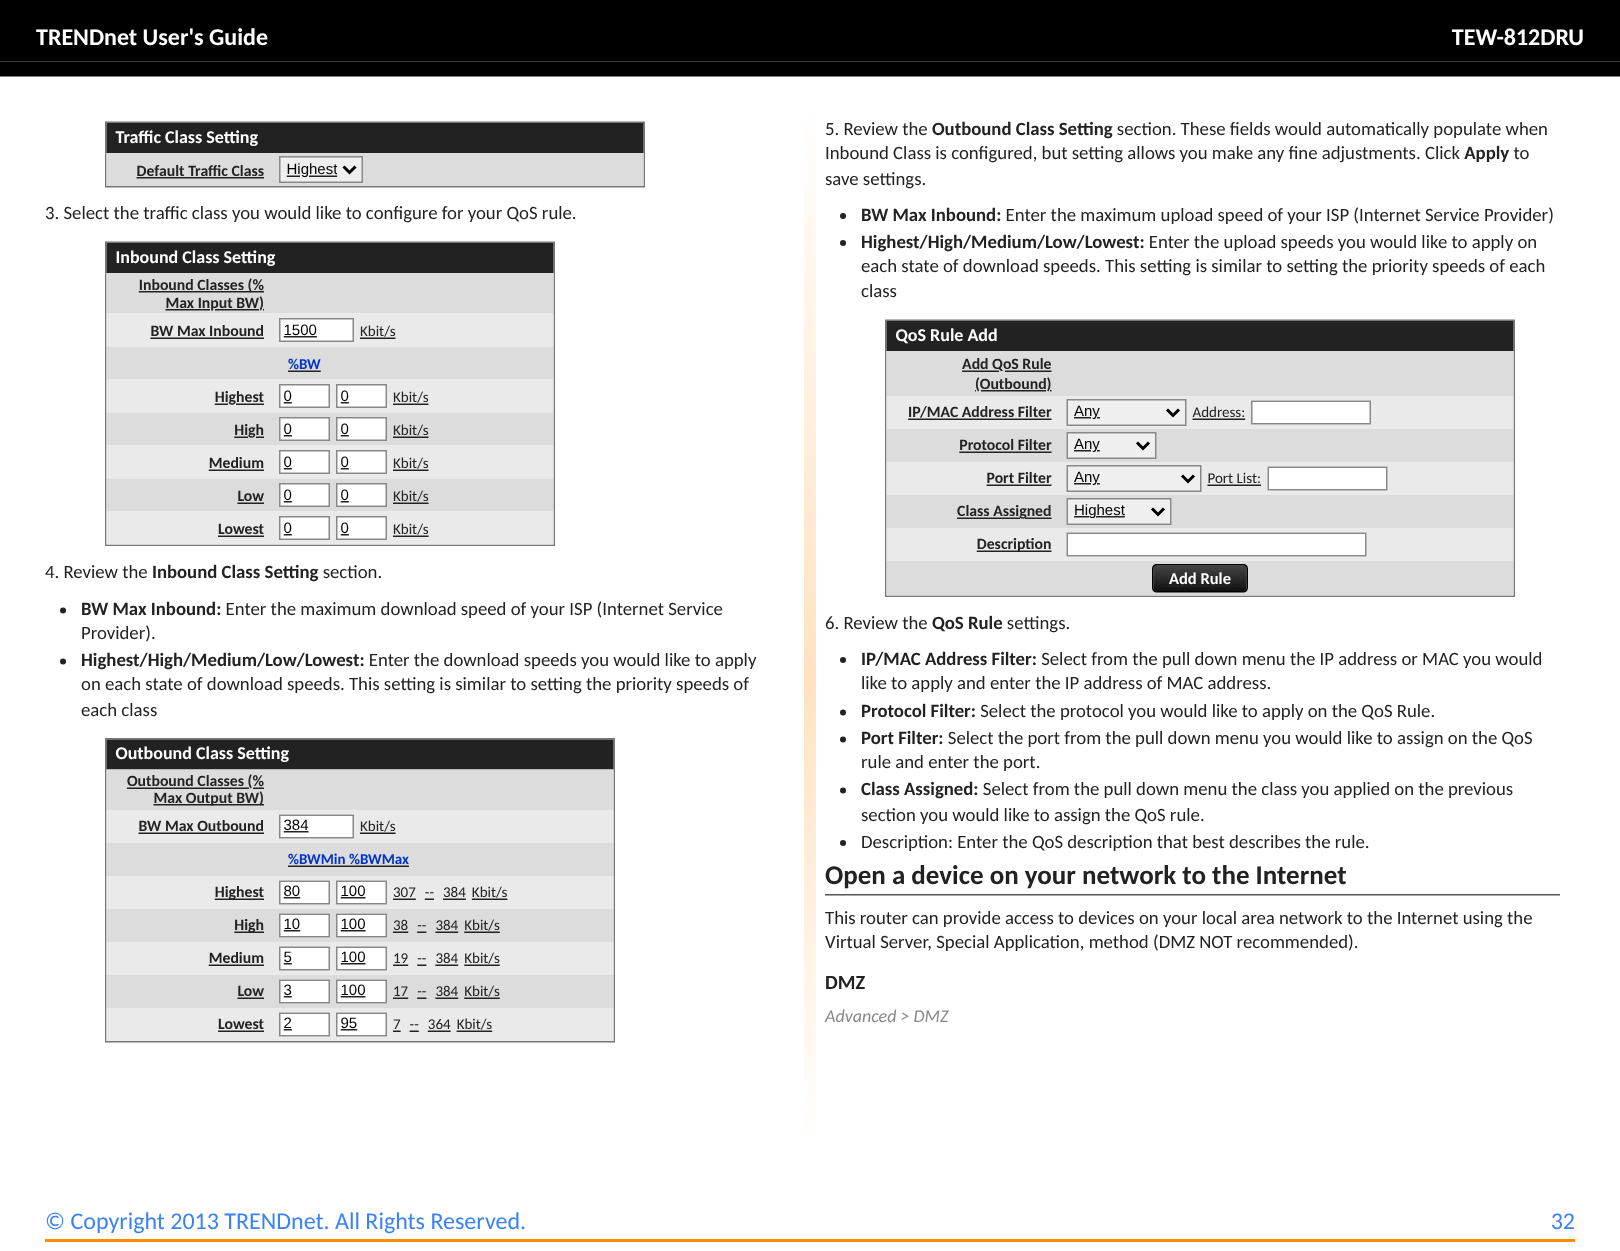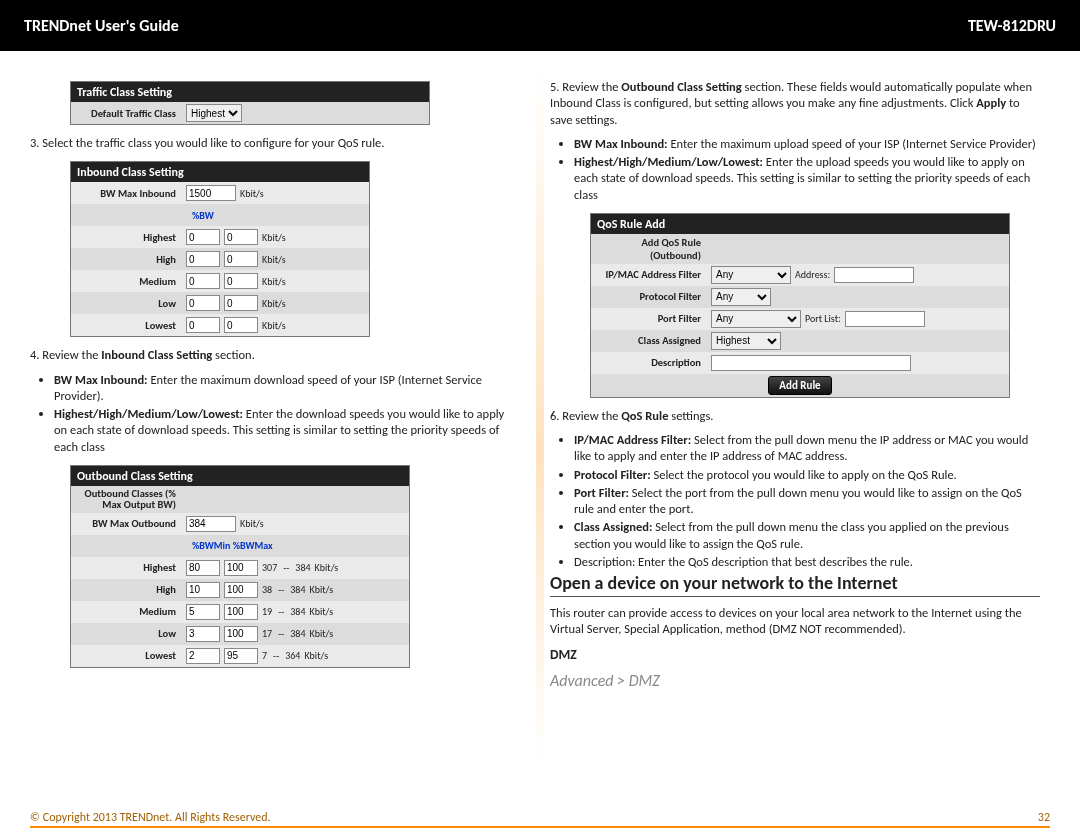--- a/index.html
+++ b/index.html
@@ -33,20 +33,21 @@
   .col p { margin: 8px 0; line-height: 1.3; }
   .col ol, .col ul { margin-left: 24px; }
   .col ul li { margin: 2px 0; line-height: 1.3; }
 
   
   .panel {
     border: 1px solid #777;
     margin: 10px 0 10px 40px;
     width: 360px;
     font-size: 11px;
+    text-decoration: underline;
   }
   .panel-title {
     background: #222;
     color: #fff;
     font-weight: bold;
     padding: 3px 6px;
     font-size: 12px;
   }
   .panel-row {
     display: flex;
@@ -110,42 +111,42 @@
     padding-bottom: 2px;
   }
   h3.sub {
     font-size: 13.5px;
     font-weight: bold;
     margin-top: 6px;
   }
   .breadcrumb {
     font-style: italic;
     color: #888;
-    font-size: 16px;
+    font-size: 12px;
   }
 
   .gradient-stripe {
     position: absolute;
     left: 50%;
     top: 20px;
     bottom: 20px;
     width: 8px;
     background: linear-gradient(to bottom, #fff 0%, #ff8c00 55%, #fff 100%);
     opacity: 0.25;
     transform: translateX(-50%);
   }
 
   .footer {
     position: absolute;
     bottom: 0;
     left: 0;
     right: 0;
     padding: 6px 30px 10px 30px;
-    font-size: 12px;
-    color: #a16207;
+    font-size: 16px;
+    color: #3b82f6;
     display: flex;
     justify-content: space-between;
     align-items: flex-end;
   }
   .footer-wrap {
     position: absolute;
     bottom: 0;
     left: 0;
     right: 0;
   }
@@ -177,20 +178,23 @@
         <select>
           <option>Highest</option>
         </select>
       </div>
     </div>
 
     <p>3. Select the traffic class you would like to configure for your QoS rule.</p>
 
     <div class="panel" style="width:300px">
       <div class="panel-title">Inbound Class Setting</div>
+      <div class="panel-row">
+        <span class="panel-label" style="line-height:1.1">Inbound Classes (% Max Input BW)</span>
+      </div>
       <div class="panel-row alt">
         <span class="panel-label">BW Max Inbound</span>
         <input type="text" class="w50" value="1500" style="">
         <span class="unit">Kbit/s</span>
       </div>
       <div class="panel-row" style="background:#dcdcdc">
         <span class="panel-subhead">%BW</span>
       </div>
       <div id="inbound-rows">
           <div class="panel-row alt">

